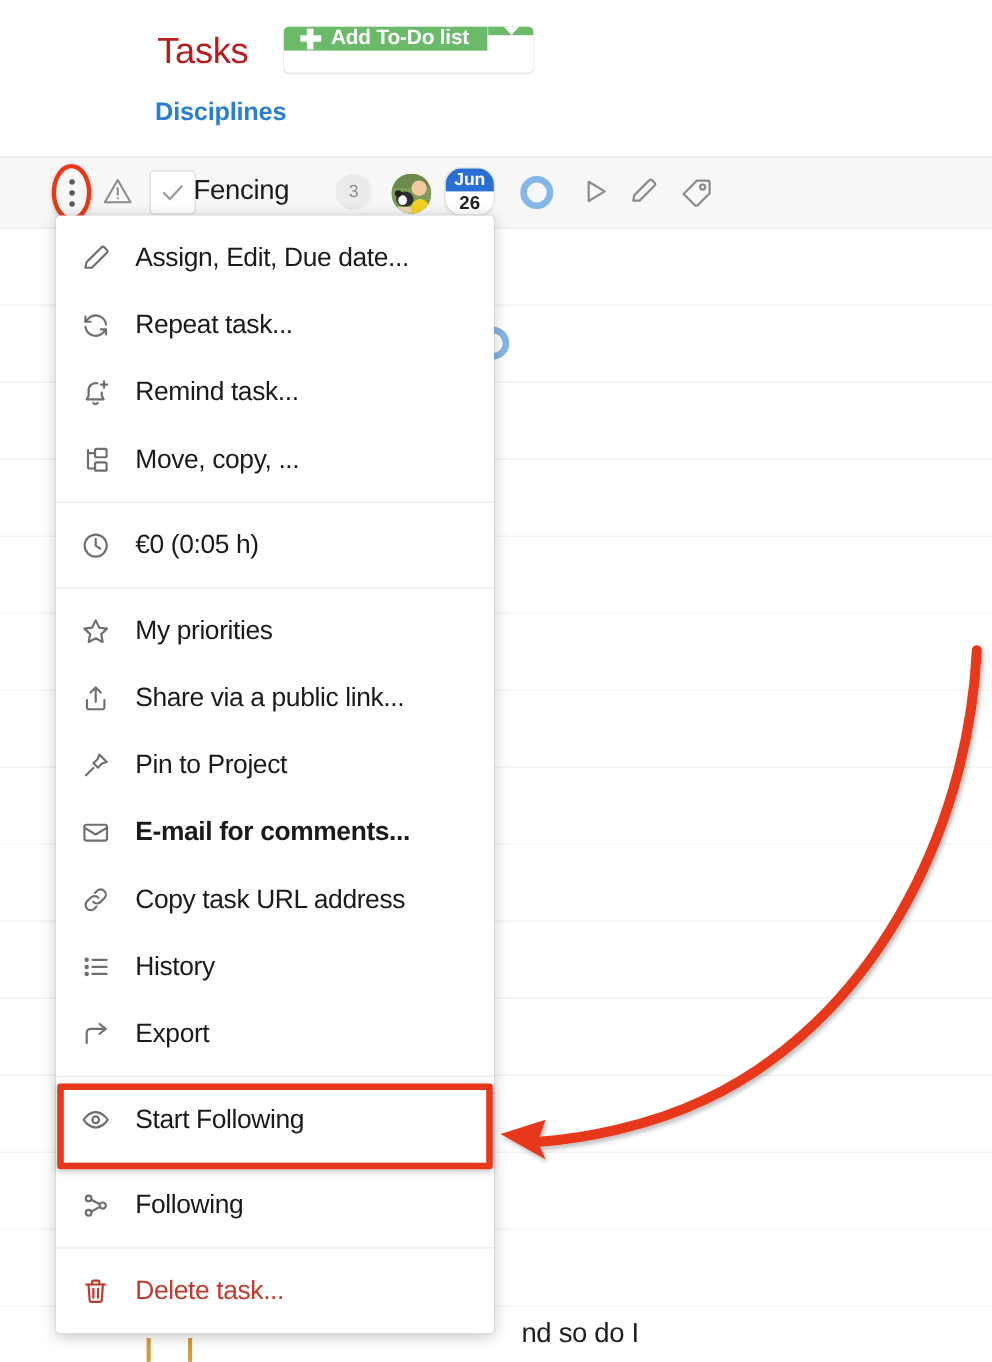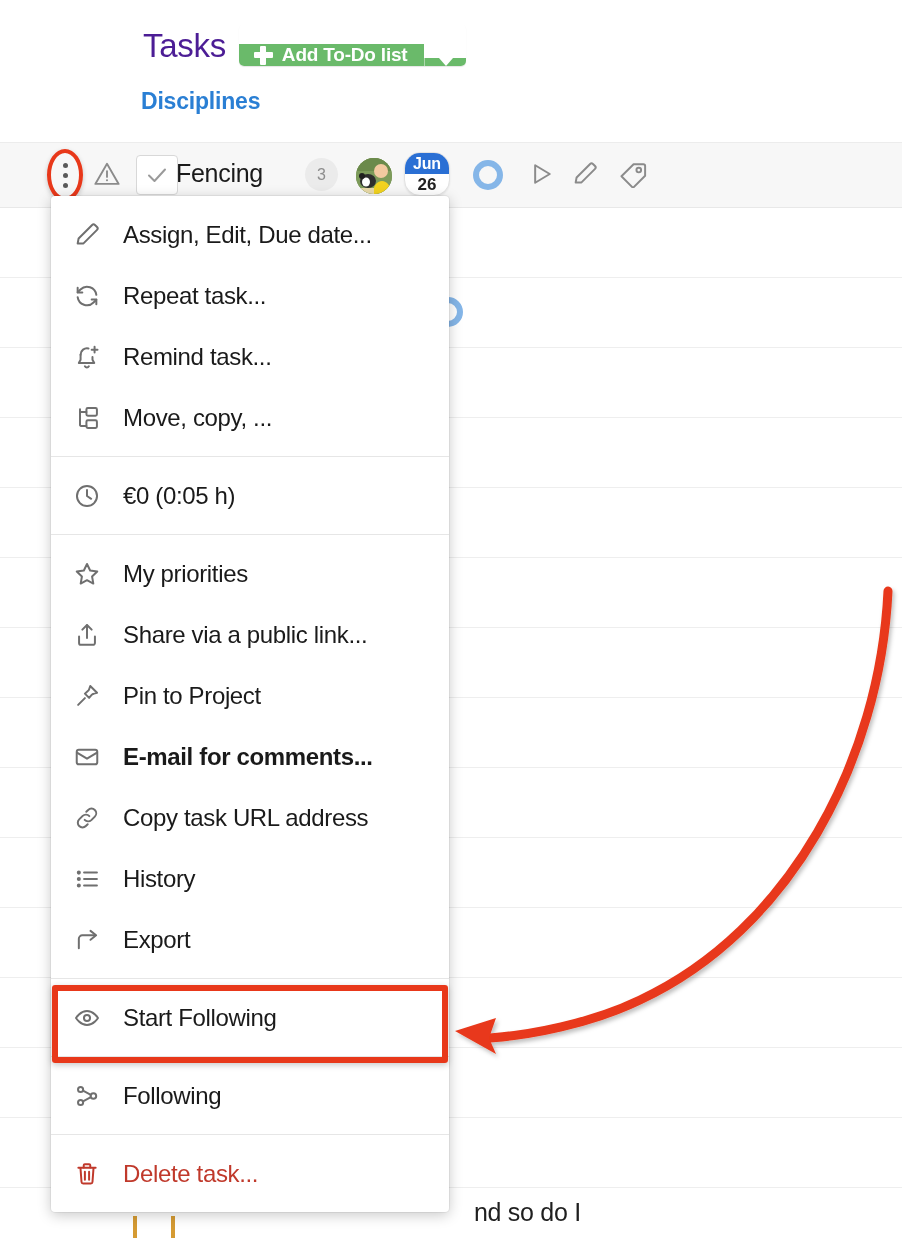--- a/index.html
+++ b/index.html
@@ -11,25 +11,25 @@
   }
   #root { position: relative; width: 902px; height: 1238px; background: #fff; }
 
   
   .header-row {
     position: absolute; left: 0; top: 18px; width: 902px; height: 54px;
     display: flex; align-items: center;
   }
   .page-title {
     margin-left: 143px;
-    font-size: 33px; font-weight: 400; color: #4c1d95;
+    font-size: 33px; font-weight: 400; color: #b91c1c;
     letter-spacing: -0.3px; line-height: 1;
   }
   .add-btn-group {
-    margin-left: 13px; display: flex; align-items: flex-end;
+    margin-left: 32px; display: flex; align-items: flex-start;
     height: 42px; border-radius: 5px; overflow: hidden;
     box-shadow: 0 1px 1px rgba(0,0,0,.10);
   }
   .add-btn-main {
     background: #6aba6a; color: #fff;
     display: flex; align-items: center; gap: 9px;
     padding: 0 17px 0 15px;
     font-size: 19px; font-weight: bold; letter-spacing: -0.2px;
     border: none; cursor: pointer;
   }

